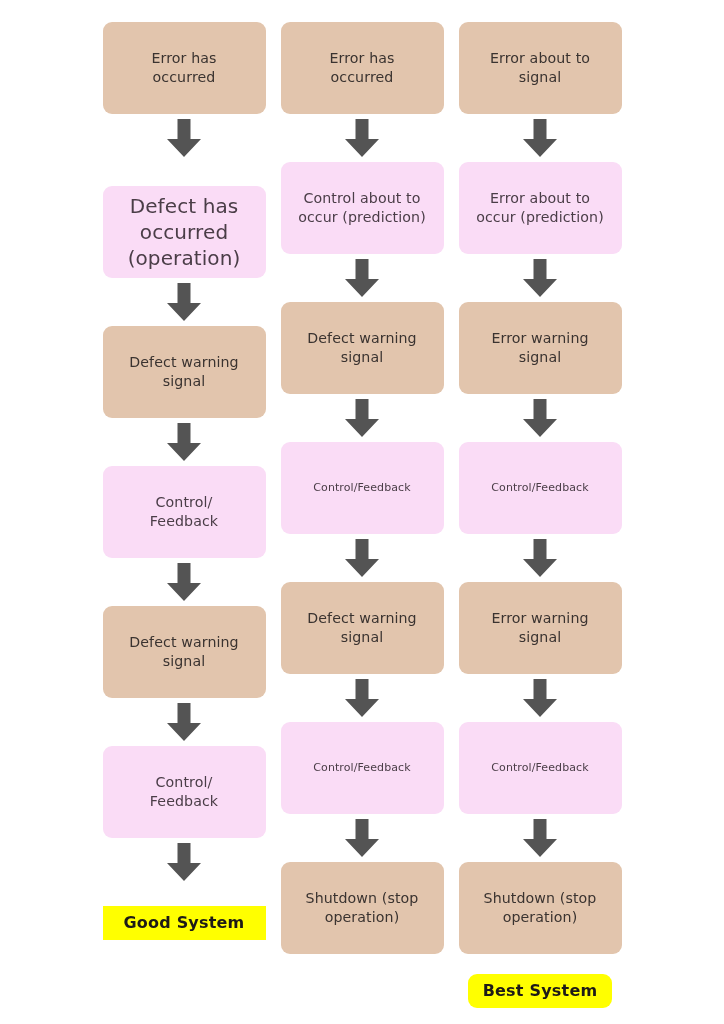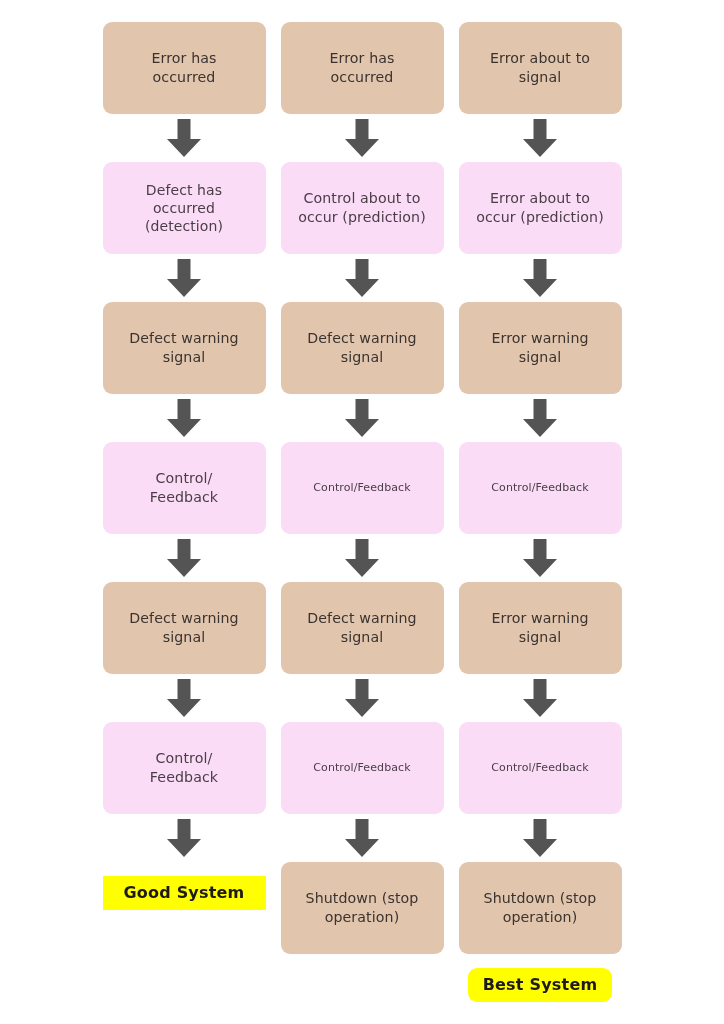--- a/index.html
+++ b/index.html
@@ -47,41 +47,41 @@
     line-height: 1.32;
     letter-spacing: 0.1px;
     height: 92px;
   }
   .node.tan  { background: #e2c5ad; }
   .node.pink { background: #fadcf6; color: #4a3d47; }
   .node .txt { display: block; }
 
   
   .node.two-line  { font-size: 14.2px; }
-  .node.three-line{ font-size: 14px; line-height: 1.3; }
+  .node.three-line{ font-size: 20px; line-height: 1.3; margin-top: 24px; }
   .node.wide-one  { font-size: 11px; }
 
   
   .arrow-slot {
     height: 48px;
     display: flex;
     align-items: center;
     justify-content: center;
   }
   .arrow {
     width: 34px;
     height: 38px;
     display: block;
   }
 
   
   .footer-slot {
     height: 46px;
     display: flex;
-    align-items: center;
+    align-items: flex-end;
     justify-content: center;
     padding-top: 8px;
   }
   .footer-label {
     background: #ffff00;
     color: #1d1a17;
     font-family: "DejaVu Sans", sans-serif;
     font-weight: bold;
     font-size: 16px;
     letter-spacing: 0.2px;
@@ -108,21 +108,21 @@
         </div>
         <div class="arrow-slot">
           <svg class="arrow" viewBox="0 0 34 38">
             <path d="M10.5 0 H23.5 V20 H34 L17 38 L0 20 H10.5 Z" fill="#545454"></path>
           </svg>
         </div>
         <div class="node pink three-line">
           <div>
             <span class="txt">Defect has</span>
             <span class="txt">occurred</span>
-            <span class="txt">(detection)</span>
+            <span class="txt">(operation)</span>
           </div>
         </div>
         <div class="arrow-slot">
           <svg class="arrow" viewBox="0 0 34 38">
             <path d="M10.5 0 H23.5 V20 H34 L17 38 L0 20 H10.5 Z" fill="#545454"></path>
           </svg>
         </div>
         <div class="node tan two-line">
           <div>
             <span class="txt">Defect warning</span>

